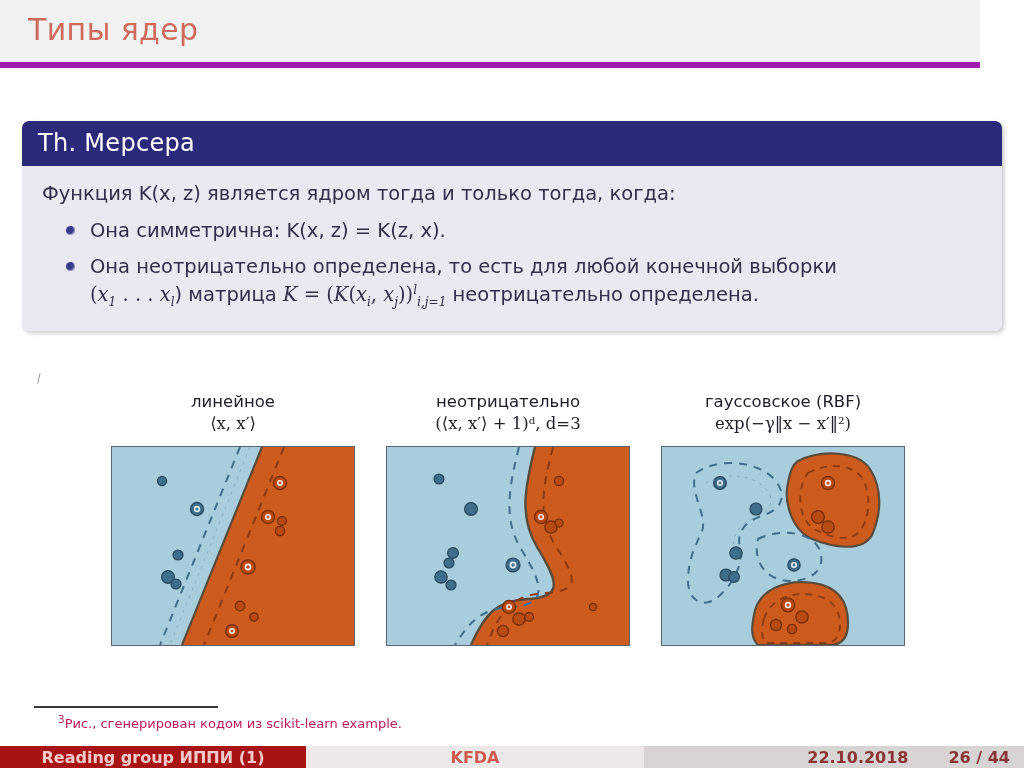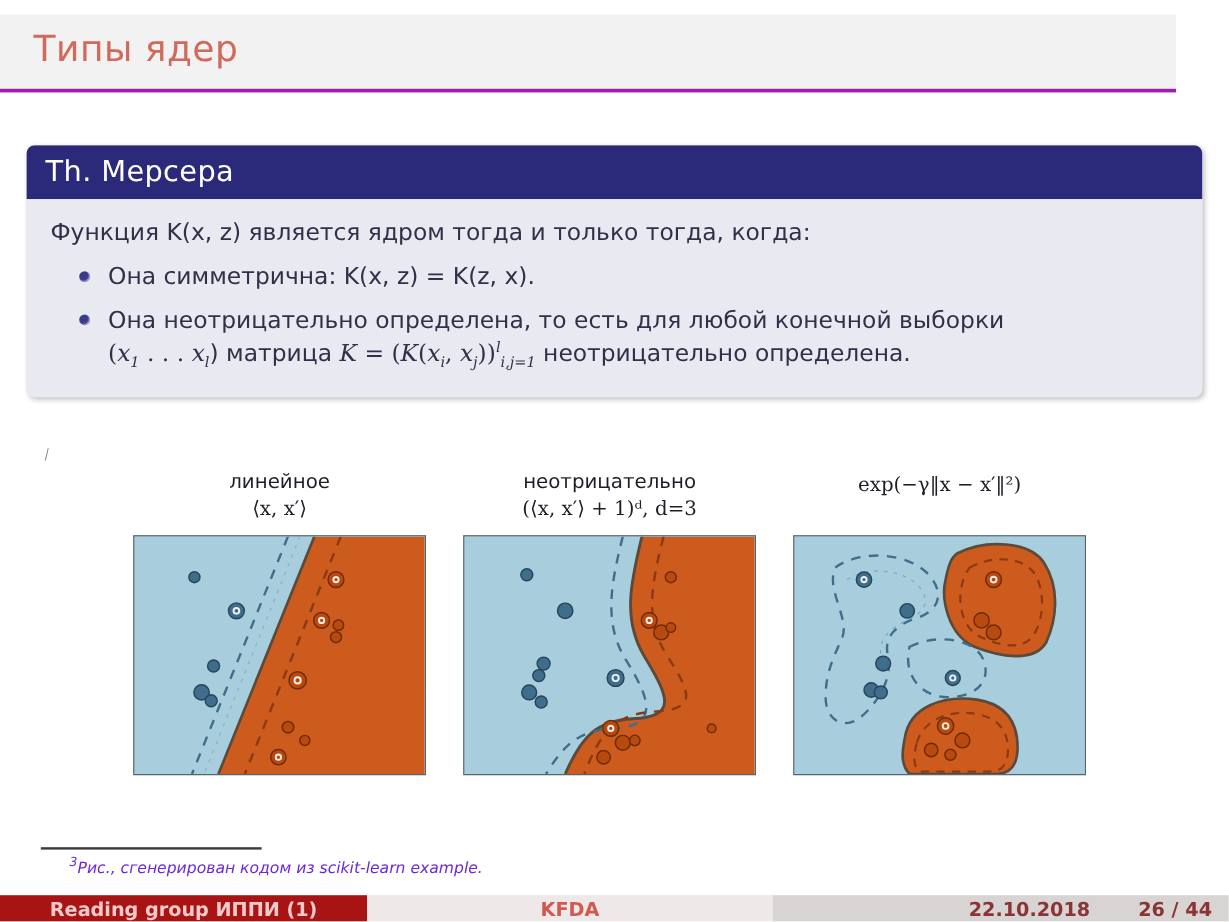--- a/index.html
+++ b/index.html
@@ -20,25 +20,25 @@
     position: absolute;
     left: 0; top: 0;
     width: 1024px;
     height: 768px;
     background: #ffffff;
   }
 
   
   .title-bar {
     position: absolute;
-    left: 0; top: 12px;
+    left: 0; top: 0;
     width: 980px;
     height: 62px;
     background: #f2f2f2;
-    border-bottom: 3px solid #a21caf;
+    border-bottom: 6px solid #a21caf;
   }
   .title-text {
     position: absolute;
     left: 28px; top: 12px;
     font-size: 30px;
     color: #d06a5c;
     letter-spacing: 0.4px;
     font-family: "DejaVu Sans", sans-serif;
   }
 
@@ -157,22 +157,21 @@
     position: absolute;
     left: 34px; top: 706px;
     width: 184px;
     height: 1.6px;
     background: #3a3a3a;
   }
   .footnote {
     position: absolute;
     left: 58px; top: 713px;
     font-size: 13px;
-    color: #6d28d9;
-    font-style: italic;
+    color: #be185d;
   }
   .footnote sup { font-size: 0.8em; }
 
   
   .statusbar {
     position: absolute;
     left: 0; bottom: 0;
     width: 1024px;
     height: 22px;
     display: flex;
@@ -307,20 +306,21 @@
           <g fill="none" stroke="#ffffff" stroke-width="1.6" opacity="0.9">
             <circle cx="126" cy="118" r="2.6"></circle>
             <circle cx="154" cy="70" r="2.2"></circle>
             <circle cx="122" cy="160" r="2.2"></circle>
           </g>
         </svg>
       </div>
     </div>
 
     <div class="panel p2">
+      <div class="panel-title">гауссовское (RBF)</div>
       <div class="panel-formula">exp(−γ‖x − x′‖²)</div>
       <div class="plot-wrap">
         <svg width="242" height="198" viewBox="0 0 242 198">
           <rect x="0" y="0" width="242" height="198" fill="#a8cede"></rect>
 
           <path d="M 136,14 C 160,2 196,4 208,22 C 222,44 218,70 210,88 C 200,106 170,100 150,92 C 128,82 122,52 126,36 C 128,26 130,18 136,14 Z" fill="#cd5b1e" stroke="#5a4a3a" stroke-width="2.2"></path>
 
           <path d="M 92,168 C 96,142 124,132 152,136 C 178,140 186,156 186,176 C 186,190 180,198 168,198 L 96,198 C 88,190 90,178 92,168 Z" fill="#cd5b1e" stroke="#5a4a3a" stroke-width="2.2"></path>
 
           <path d="M 146,26 C 168,14 194,18 202,34 C 210,52 206,74 198,84 C 188,96 166,90 152,82 C 136,72 134,42 146,26 Z" fill="none" stroke="#8a3a12" stroke-width="1.8" stroke-dasharray="7,6"></path>

